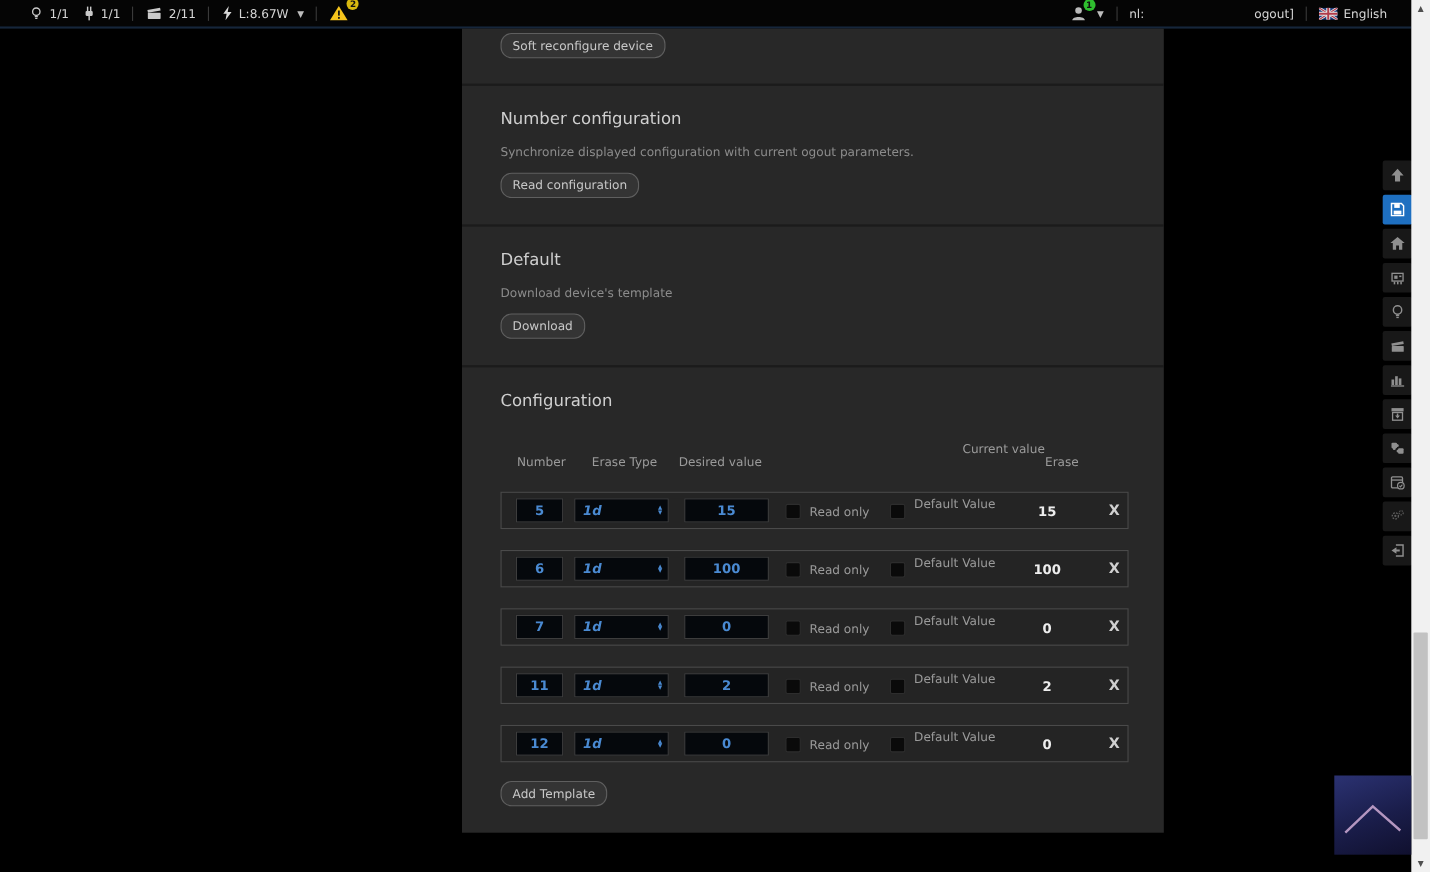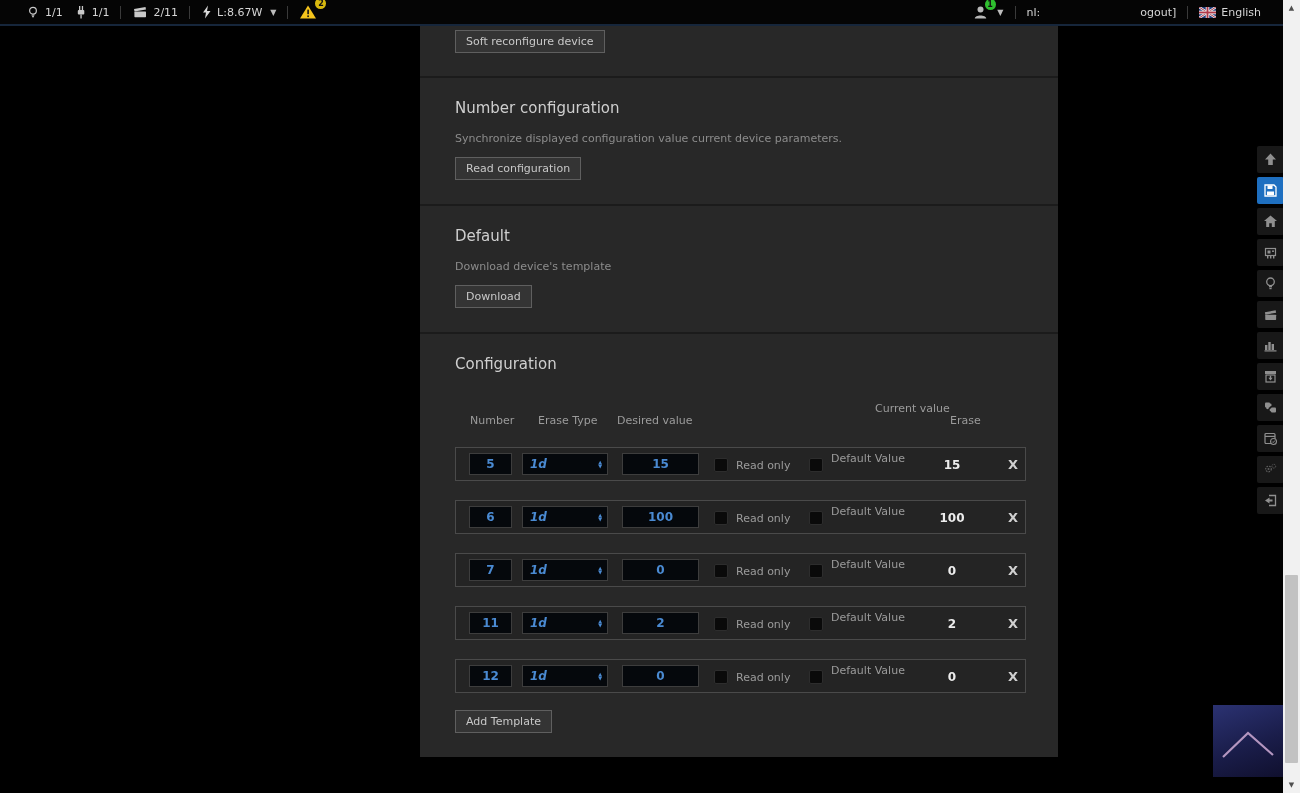--- a/index.html
+++ b/index.html
@@ -25,21 +25,21 @@
   .badge-user { background:#2fbe2f; }
   .chev { font-size:8px; color:#bdbdbd; margin-left:3px; }
 
   
   .panel { position:absolute; left:420px; top:26px; width:638px; height:731px;
            background:#282828; }
   .divider { position:absolute; left:0; width:638px; height:2px; background:#1b1b1b; }
   .sec-title { position:absolute; left:35px; font-size:15px; color:#cfcfcf; }
   .sec-desc  { position:absolute; left:35px; font-size:11px; color:#8c8c8c; }
   .btn { position:absolute; background:#343434; border:1px solid #5f5f5f;
-         border-radius:0; color:#c8c8c8; font-size:11px;
+         border-radius:10px; color:#c8c8c8; font-size:11px;
          font-family:"DejaVu Sans", sans-serif; padding:4px 10px; cursor:pointer; }
 
   
   .thead { position:absolute; font-size:11px; color:#9b9b9b; }
   .crow { position:absolute; left:35px; width:571px; height:34px;
           background:#242424; border:1px solid #4a4a4a; }
   .crow input { position:absolute; top:5px; height:22px; background:#05080c;
                 border:1px solid #3d3d3d; color:#4a8ad2; font-size:12px;
                 font-weight:bold; text-align:center;
                 font-family:"DejaVu Sans", sans-serif; }
@@ -160,21 +160,21 @@
   </div>
 </div>
 <div class="topbar-line"></div>
 
 <div class="panel">
 
   <button class="btn" style="left:35px; top:4px;">Soft reconfigure device</button>
   <div class="divider" style="top:50px"></div>
 
   <div class="sec-title" style="top:73px">Number configuration</div>
-  <div class="sec-desc" style="top:106px">Synchronize displayed configuration value current device parameters.</div>
+  <div class="sec-desc" style="top:106px">Synchronize displayed configuration with current ogout parameters.</div>
   <button class="btn" style="left:35px; top:131px;">Read configuration</button>
   <div class="divider" style="top:178px"></div>
 
   <div class="sec-title" style="top:201px">Default</div>
   <div class="sec-desc" style="top:234px">Download device's template</div>
   <button class="btn" style="left:35px; top:259px;">Download</button>
   <div class="divider" style="top:306px"></div>
 
   <div class="sec-title" style="top:329px">Configuration</div>
 

